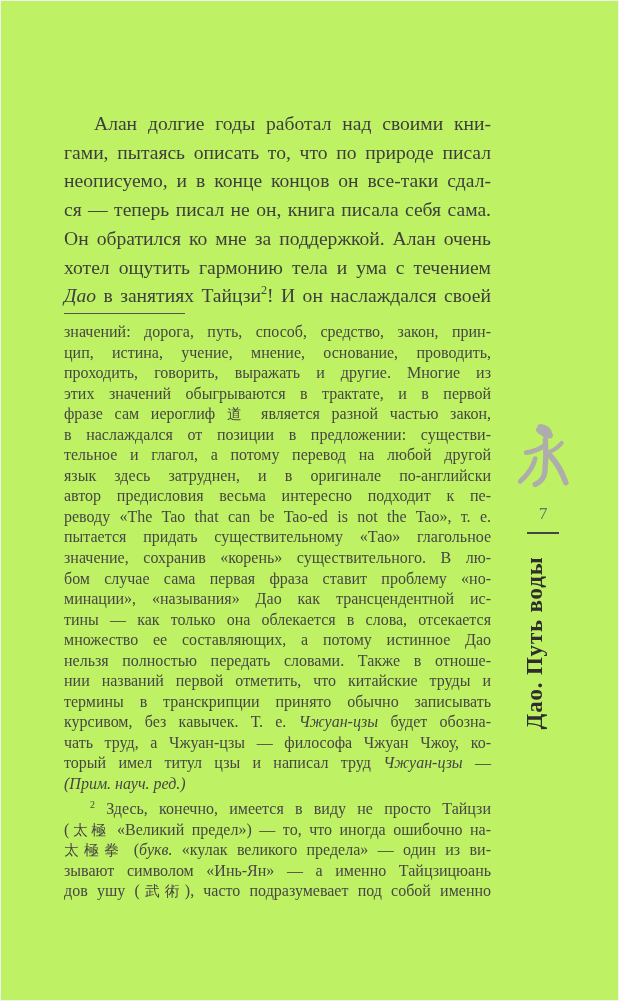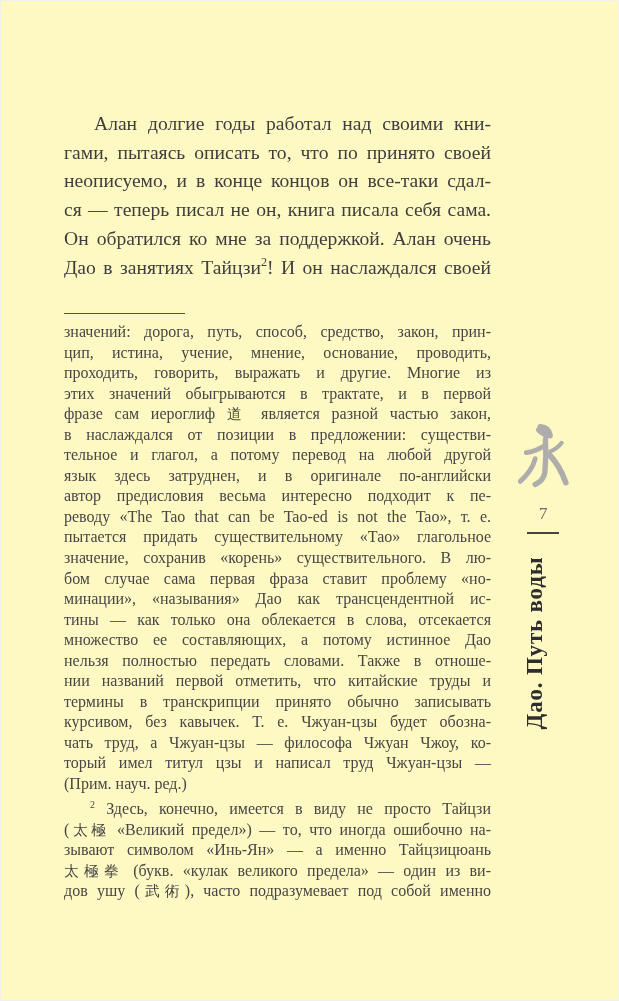--- a/index.html
+++ b/index.html
@@ -1,19 +1,19 @@
 <!DOCTYPE html>
 <html lang="ru"><head>
 <meta charset="utf-8">
 <style>
   html,body{margin:0;padding:0;background:#ffffff;}
   .page{
     position:relative;
     width:619px;height:1001px;
-    background:#fef9c3;
+    background:#bef264;
     box-sizing:border-box;
     border:1px solid #f0f0ee;
     overflow:hidden;
     font-family:"Liberation Serif","DejaVu Serif",serif;
   }
   
   .main-text{
     position:absolute;left:63px;top:109px;width:427px;
     font-size:19.6px;line-height:28.7px;color:#3e3e3e;
   }
@@ -26,21 +26,21 @@
   
   .footnotes{
     position:absolute;left:63px;top:321px;width:427px;
     font-size:16px;line-height:20.55px;color:#474645;
   }
   .footnotes .tline{text-align:justify;text-align-last:justify;}
   .footnote-2{margin-top:4.5px;}
   .tline.indent{text-indent:30px;}
   .tline.indent-sm{text-indent:26px;}
   .tline.align-left{text-align:right;text-align-last:left;}
-  .i{}
+  .i{font-style:italic;}
   .sup{vertical-align:super;font-size:62%;line-height:0;}
   .cjk{font-family:"DejaVu Sans",sans-serif;font-size:92%;}
   
   .kanji{
     position:absolute;left:512px;top:422px;width:60px;height:70px;
   }
   .kanji-char-hidden{position:absolute;width:1px;height:1px;overflow:hidden;opacity:0;}
   .page-number{
     position:absolute;left:524px;top:502px;width:36px;
     text-align:center;font-size:17.5px;color:#6f6e6c;
@@ -57,24 +57,25 @@
     color:#2f2e2d;white-space:nowrap;
   }
 </style>
 </head>
 <body>
 
 <div class="page">
 
   <div class="main-text">
       <div class="tline indent"><span>Алан долгие годы работал над своими кни-</span></div>
-      <div class="tline"><span>гами, пытаясь описать то, что по принято своей</span></div>
+      <div class="tline"><span>гами, пытаясь описать то, что по природе писал</span></div>
       <div class="tline"><span>неописуемо, и в конце концов он все-таки сдал-</span></div>
       <div class="tline"><span>ся — теперь писал не он, книга писала себя сама.</span></div>
       <div class="tline"><span>Он обратился ко мне за поддержкой. Алан очень</span></div>
+      <div class="tline"><span>хотел ощутить гармонию тела и ума с течением</span></div>
       <div class="tline"><span class="i">Дао</span><span> в занятиях Тайцзи</span><span class="sup">2</span><span>! И он наслаждался своей</span></div>
     </div>
 
   <div class="fn-rule"></div>
 
   <div class="footnotes">
     <div class="footnote-1">
         <div class="tline"><span>значений: дорога, путь, способ, средство, закон, прин-</span></div>
         <div class="tline"><span>цип, истина, учение, мнение, основание, проводить,</span></div>
         <div class="tline"><span>проходить, говорить, выражать и другие. Многие из</span></div>
@@ -95,22 +96,22 @@
         <div class="tline"><span>нии названий первой отметить, что китайские труды и</span></div>
         <div class="tline"><span>термины в транскрипции принято обычно записывать</span></div>
         <div class="tline"><span>курсивом, без кавычек. Т. е. </span><span class="i">Чжуан-цзы</span><span> будет обозна-</span></div>
         <div class="tline"><span>чать труд, а Чжуан-цзы — философа Чжуан Чжоу, ко-</span></div>
         <div class="tline"><span>торый имел титул цзы и написал труд </span><span class="i">Чжуан-цзы</span><span> —</span></div>
         <div class="tline align-left"><span class="i">(Прим. науч. ред.)</span></div>
       </div>
     <div class="footnote-2">
         <div class="tline indent-sm"><span class="sup">2</span><span> Здесь, конечно, имеется в виду не просто Тайцзи</span></div>
         <div class="tline"><span>(</span><span class="cjk">太極</span><span> «Великий предел») — то, что иногда ошибочно на-</span></div>
+        <div class="tline"><span class="cjk">太極拳</span><span> (</span><span class="i">букв.</span><span> «кулак великого предела» — один из ви-</span></div>
         <div class="tline"><span>зывают символом «Инь-Ян» — а именно Тайцзицюань</span></div>
-        <div class="tline"><span class="cjk">太極拳</span><span> (</span><span class="i">букв.</span><span> «кулак великого предела» — один из ви-</span></div>
         <div class="tline"><span>дов ушу (</span><span class="cjk">武術</span><span>), часто подразумевает под собой именно</span></div>
       </div>
   </div>
 
   <div class="kanji" role="img" aria-label="永">
     <svg width="60" height="70" viewBox="0 0 100 116">
       <g stroke="#aeadab" fill="none" stroke-linecap="round" stroke-linejoin="round">
         <path d="M46 7 Q58 8 61 20 Q51 18 44 11" stroke-width="11"></path>
         <path d="M54 27 Q56 55 53 82 Q51 96 37 102" stroke-width="9"></path>
         <path d="M50 39 Q37 47 22 49" stroke-width="8"></path>

